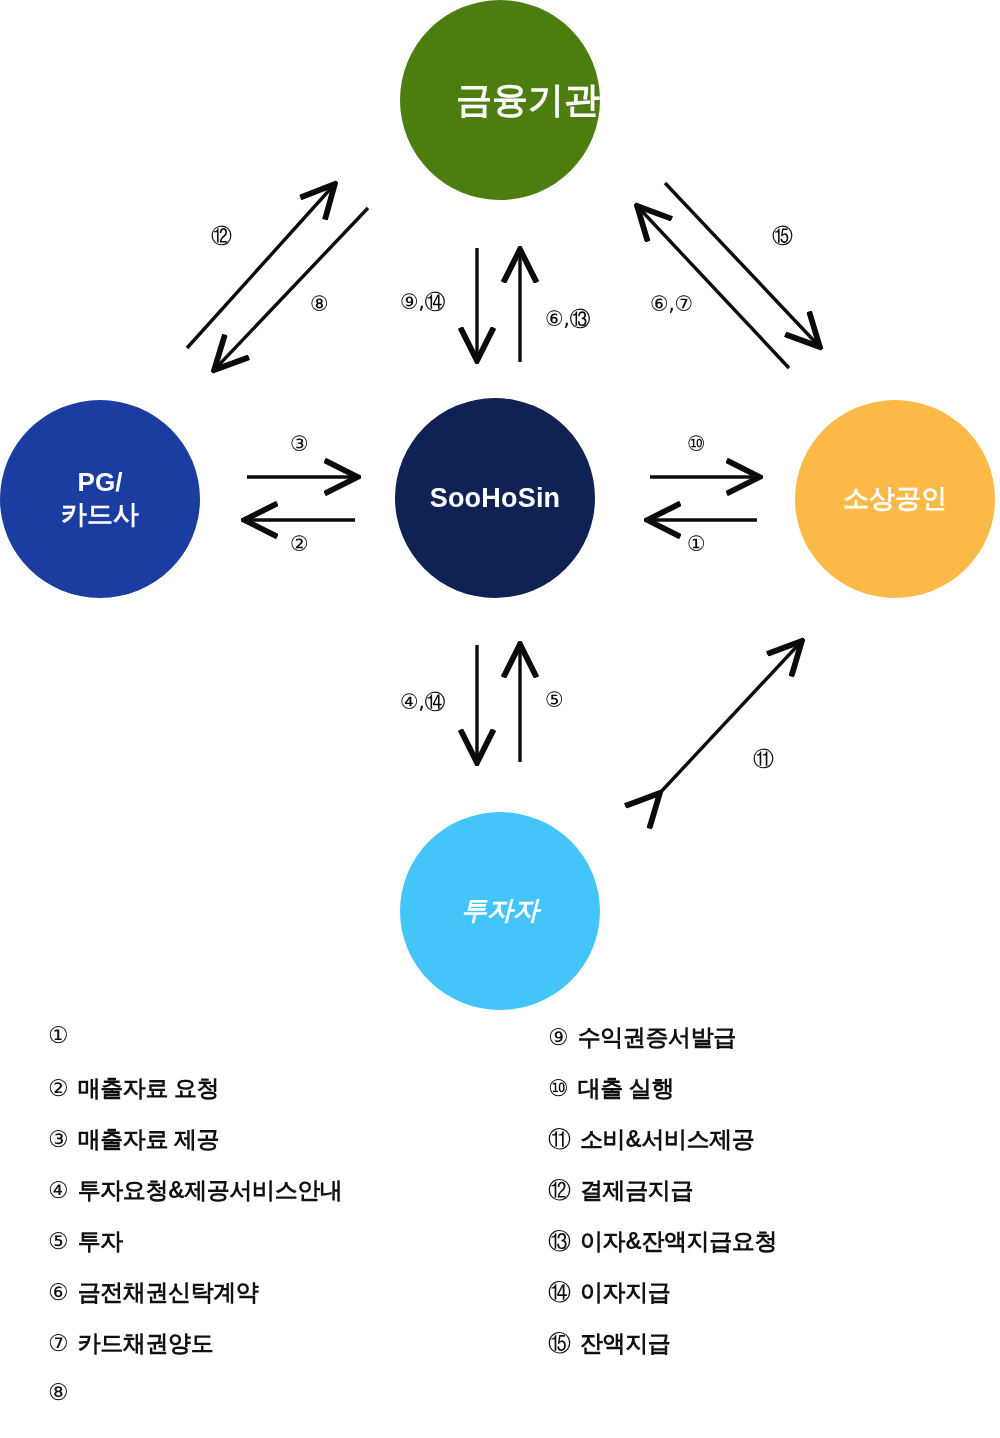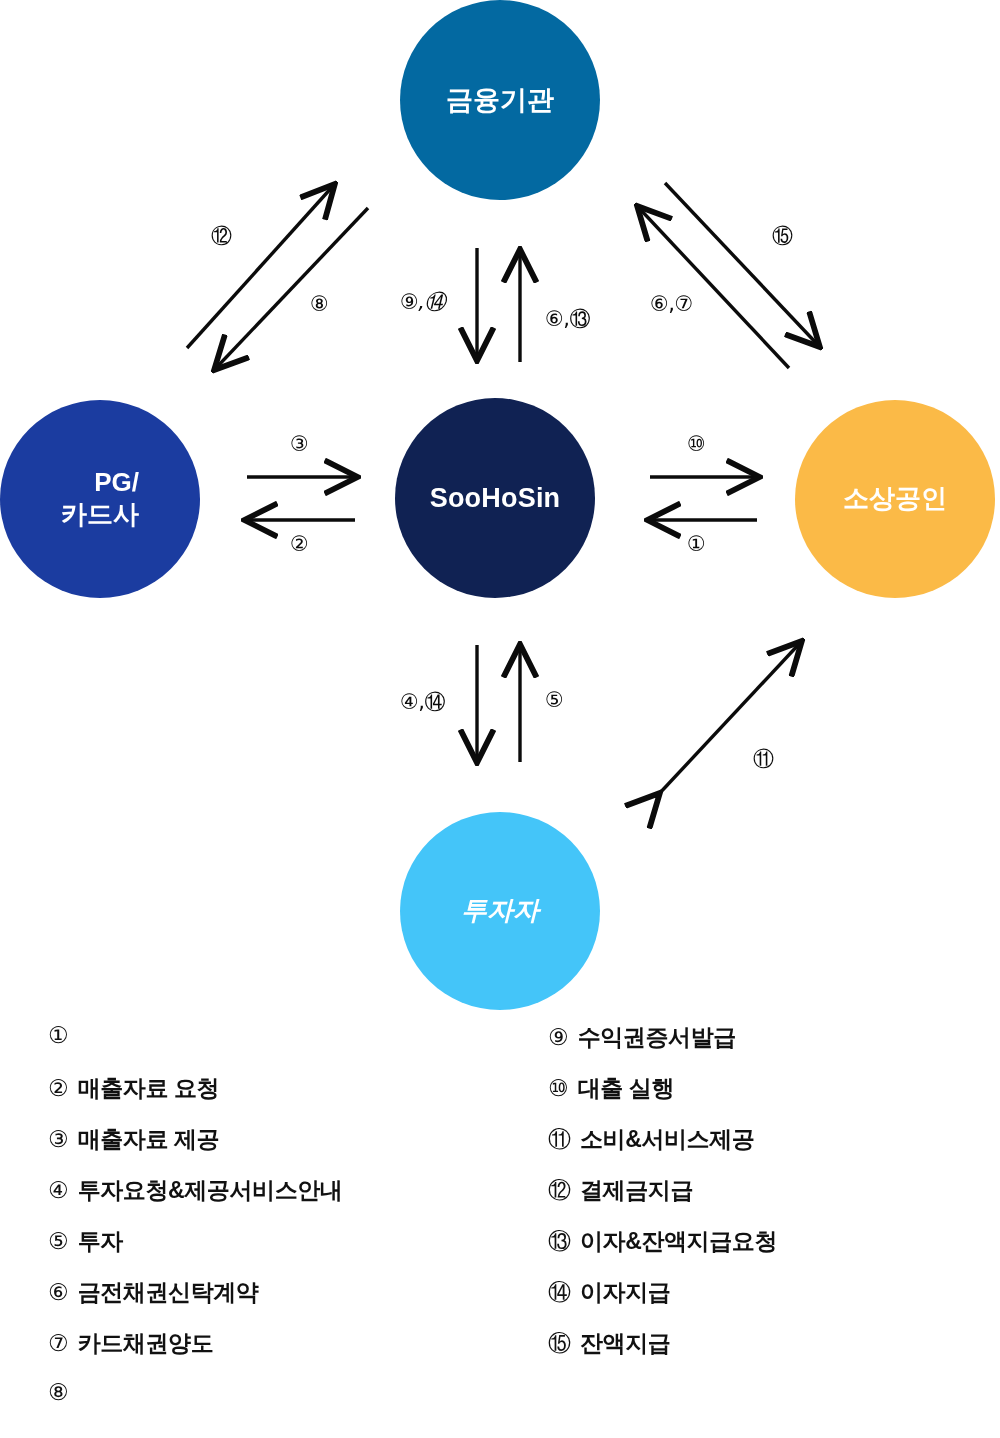--- a/index.html
+++ b/index.html
@@ -40,23 +40,23 @@
     justify-content: center;
     text-align: center;
     color: #ffffff;
     font-weight: bold;
     line-height: 1.22;
     box-sizing: border-box;
     user-select: none;
   }
   .node-label { display: block; }
 
-  #node-bank   { left: 400px; top: 0px;    width: 200px; height: 200px; background: #0369a1; font-size: 27px; }
+  #node-bank   { left: 400px; top: 0px;    width: 200px; height: 200px; background: #4d7c0f; font-size: 36px; justify-content: flex-end; }
   #node-center { left: 395px; top: 398px;  width: 200px; height: 200px; background: #102253; font-size: 27px; letter-spacing: 0.2px; }
-  #node-pg     { left: 0px;   top: 400px;  width: 200px; height: 198px; background: #1B3CA0; font-size: 26px; text-align: right; }
+  #node-pg     { left: 0px;   top: 400px;  width: 200px; height: 198px; background: #1B3CA0; font-size: 26px; }
   #node-smb    { left: 795px; top: 400px;  width: 200px; height: 198px; background: #FBBA47; font-size: 26px; }
   #node-inv    { left: 400px; top: 812px;  width: 200px; height: 198px; background: #44C5F9; font-size: 26px; font-style: italic; }
 
   .arrow-label {
     position: absolute;
     font-family: "DejaVu Sans", sans-serif;
     font-size: 21px;
     color: #0b0b0b;
     white-space: nowrap;
     user-select: none;
@@ -155,21 +155,21 @@
       <span class="node-label">소상공인</span>
     </div>
 
     <div class="node" id="node-inv">
       <span class="node-label">투자자</span>
     </div>
 
     <span class="arrow-label" style="left:211px; top:222px;">⑫</span>
     <span class="arrow-label" style="left:310px; top:292px;">⑧</span>
 
-    <span class="arrow-label" style="left:400px; top:288px;font-style:italic;">⑨,⑭</span>
+    <span class="arrow-label" style="left:400px; top:288px;">⑨,⑭</span>
     <span class="arrow-label" style="left:545px; top:288px;margin-top:17px;">⑥,⑬</span>
 
     <span class="arrow-label" style="left:650px; top:292px;">⑥,⑦</span>
     <span class="arrow-label" style="left:772px; top:222px;">⑮</span>
 
     <span class="arrow-label" style="left:290px; top:432px;">③</span>
     <span class="arrow-label" style="left:290px; top:532px;">②</span>
 
     <span class="arrow-label" style="left:687px; top:432px;">⑩</span>
     <span class="arrow-label" style="left:687px; top:532px;">①</span>

